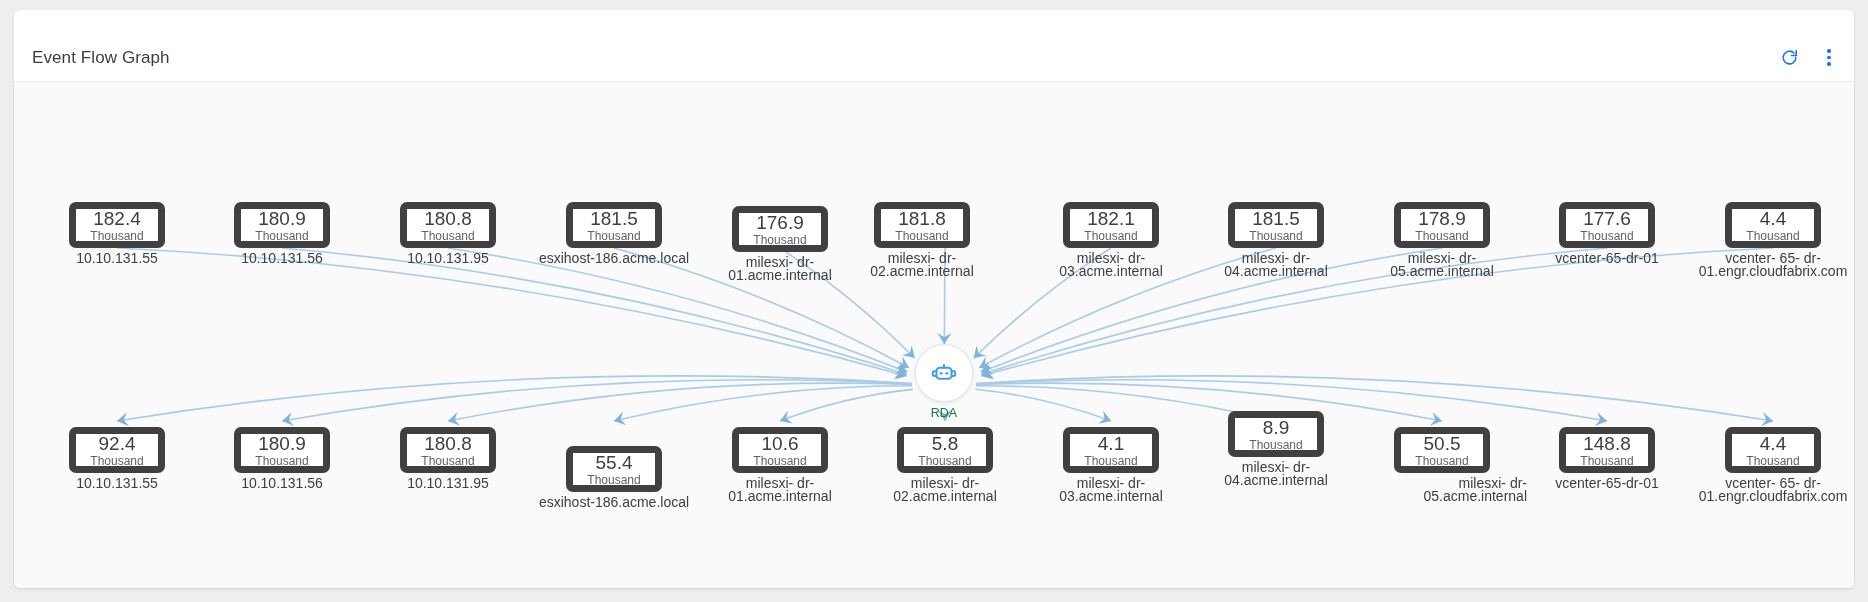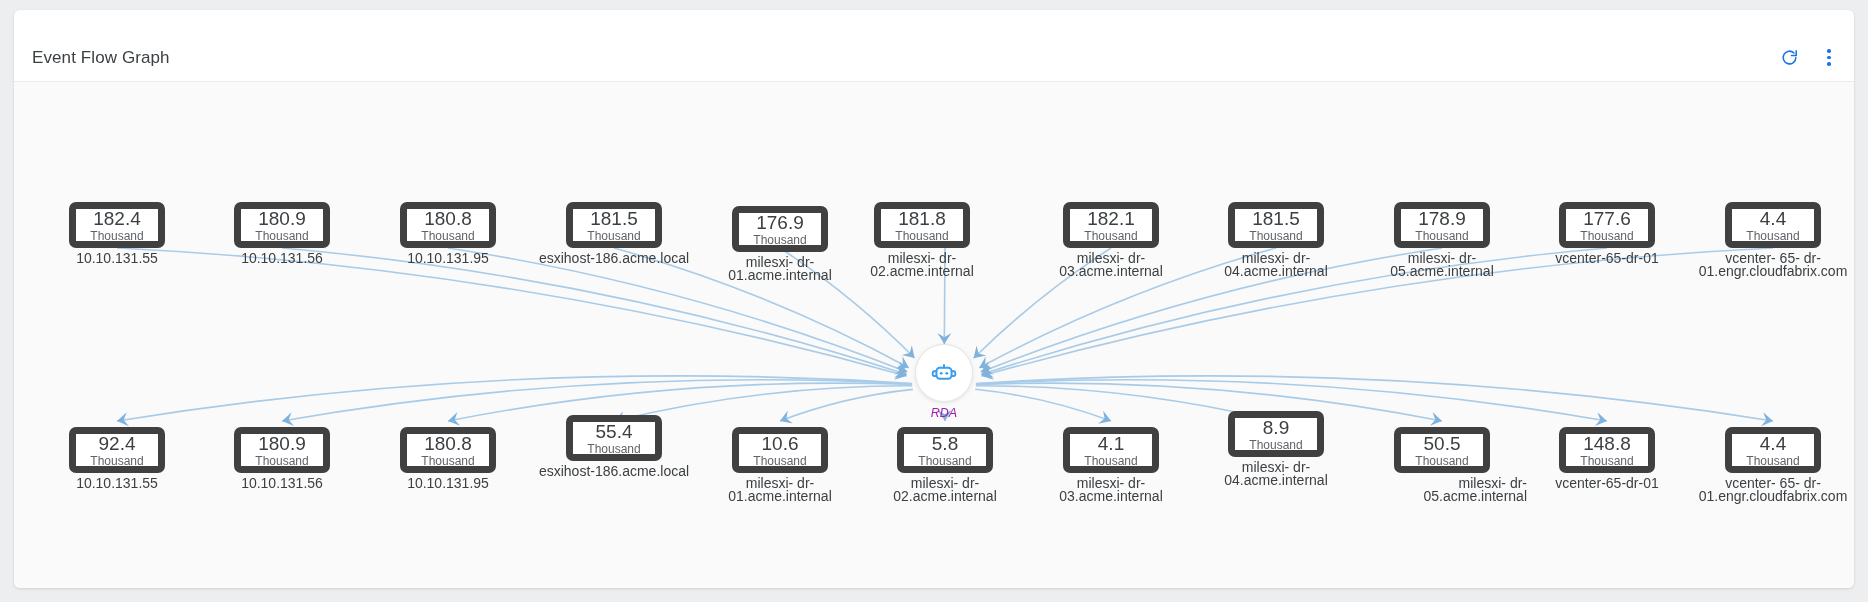--- a/index.html
+++ b/index.html
@@ -87,21 +87,21 @@
   .hub-circle{
     width:56px;height:56px;border-radius:50%;
     background:#ffffff;
     border:1px solid #e3e7ea;
     box-shadow:0 1px 4px rgba(0,0,0,.10);
     display:flex;align-items:center;justify-content:center;
     margin:0 auto;
   }
   .hub-label{
     margin-top:4px;
-    font-size:12.5px;color:#a21caf;font-style:italic;
+    font-size:12.5px;color:#15803d;
   }
 </style>
 </head>
 <body>
 
 <div class="panel">
 
   <div class="panel-header">
     <div class="panel-title">Event Flow Graph</div>
     <div class="header-actions">
@@ -288,21 +288,21 @@
           </div>
           <div class="node-label">10.10.131.56</div>
         </div>
         <div class="node" style="left: 434px; top: 345px;">
           <div class="node-box">
             <div class="node-value">180.8</div>
             <div class="node-unit">Thousand</div>
           </div>
           <div class="node-label">10.10.131.95</div>
         </div>
-        <div class="node" style="left: 600px; top: 333px;">
+        <div class="node" style="left: 600px; top: 364px;">
           <div class="node-box">
             <div class="node-value">55.4</div>
             <div class="node-unit">Thousand</div>
           </div>
           <div class="node-label">esxihost-186.acme.local</div>
         </div>
         <div class="node" style="left: 766px; top: 345px;">
           <div class="node-box">
             <div class="node-value">10.6</div>
             <div class="node-unit">Thousand</div>

